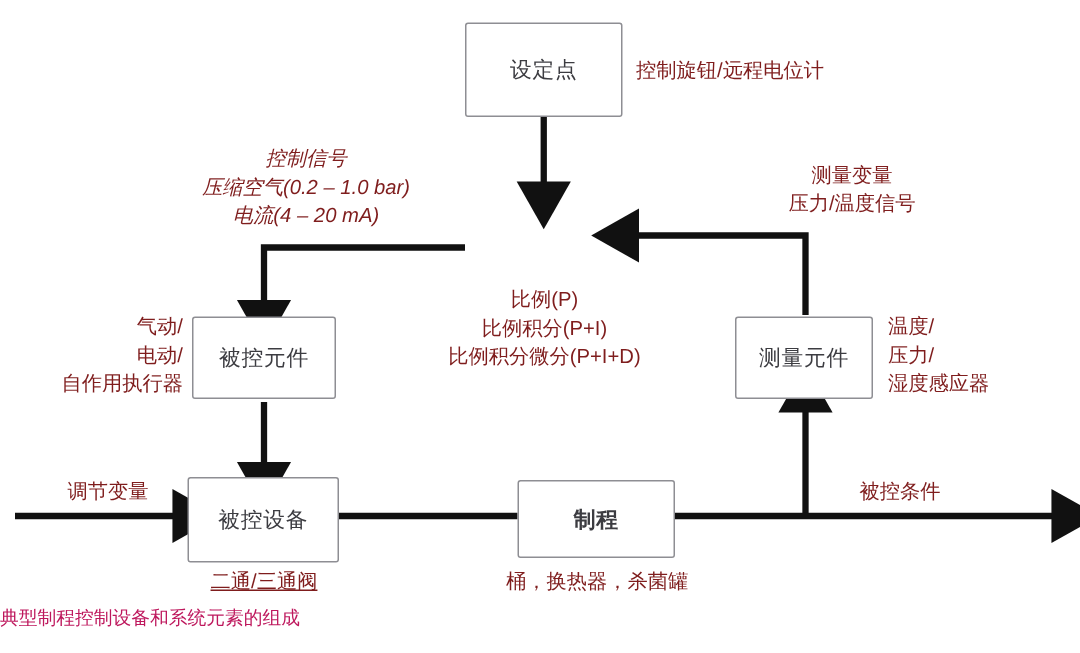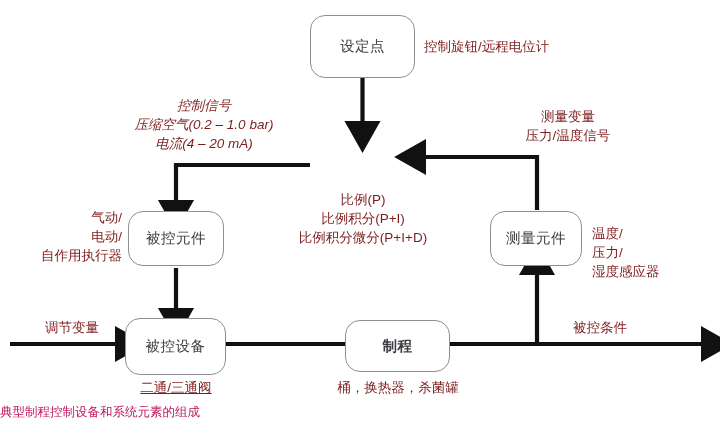--- a/index.html
+++ b/index.html
@@ -21,21 +21,21 @@
     position: absolute;
     left: 0;
     top: 0;
     width: 720px;
     height: 435px;
   }
   .node {
     position: absolute;
     box-sizing: border-box;
     border: 1px solid #8e8e93;
-    border-radius: 15px;
+    border-radius: 2px;
     background: #ffffff;
     display: flex;
     align-items: center;
     justify-content: center;
     color: #3c3c41;
     font-size: 14.5px;
     letter-spacing: 0.5px;
     z-index: 3;
   }
   .lbl {
@@ -115,21 +115,21 @@
 比例积分(P+I)
 比例积分微分(P+I+D)</div>
 
   <div class="lbl center" style="left:478px; top:107px; width:180px;">测量变量
 压力/温度信号</div>
 
   <div class="lbl right" style="left:10px; top:208px; width:112px;">气动/
 电动/
 自作用执行器</div>
 
-  <div class="lbl left" style="left:592px; top:208px;margin-top:16px;">温度/
+  <div class="lbl left" style="left:592px; top:208px;">温度/
 压力/
 湿度感应器</div>
 
   <div class="lbl center" style="left:25px; top:318px; width:94px;">调节变量</div>
 
   <div class="lbl center" style="left:530px; top:318px; width:140px;">被控条件</div>
 
   <div class="lbl center" style="left:106px; top:378px; width:140px;text-decoration:underline;">二通/三通阀</div>
 
   <div class="lbl center" style="left:308px; top:378px; width:180px;">桶，换热器，杀菌罐</div>

